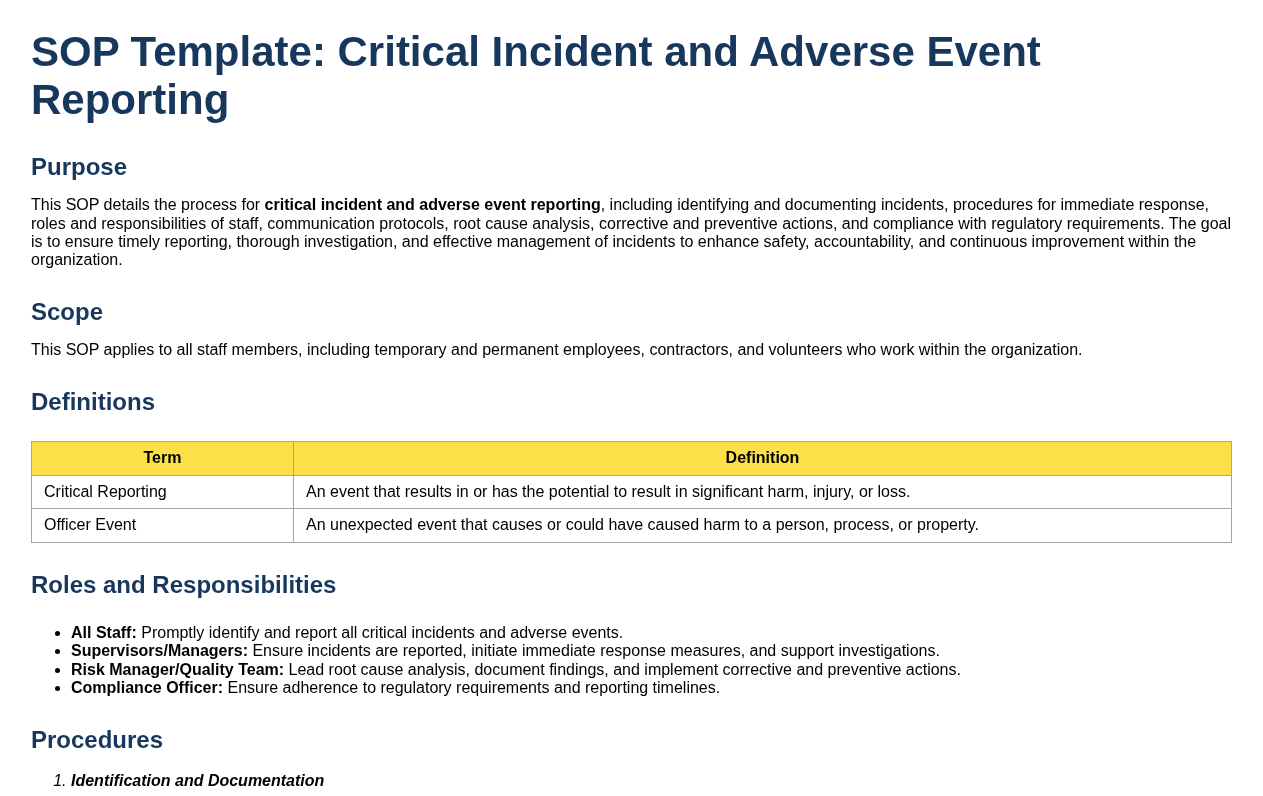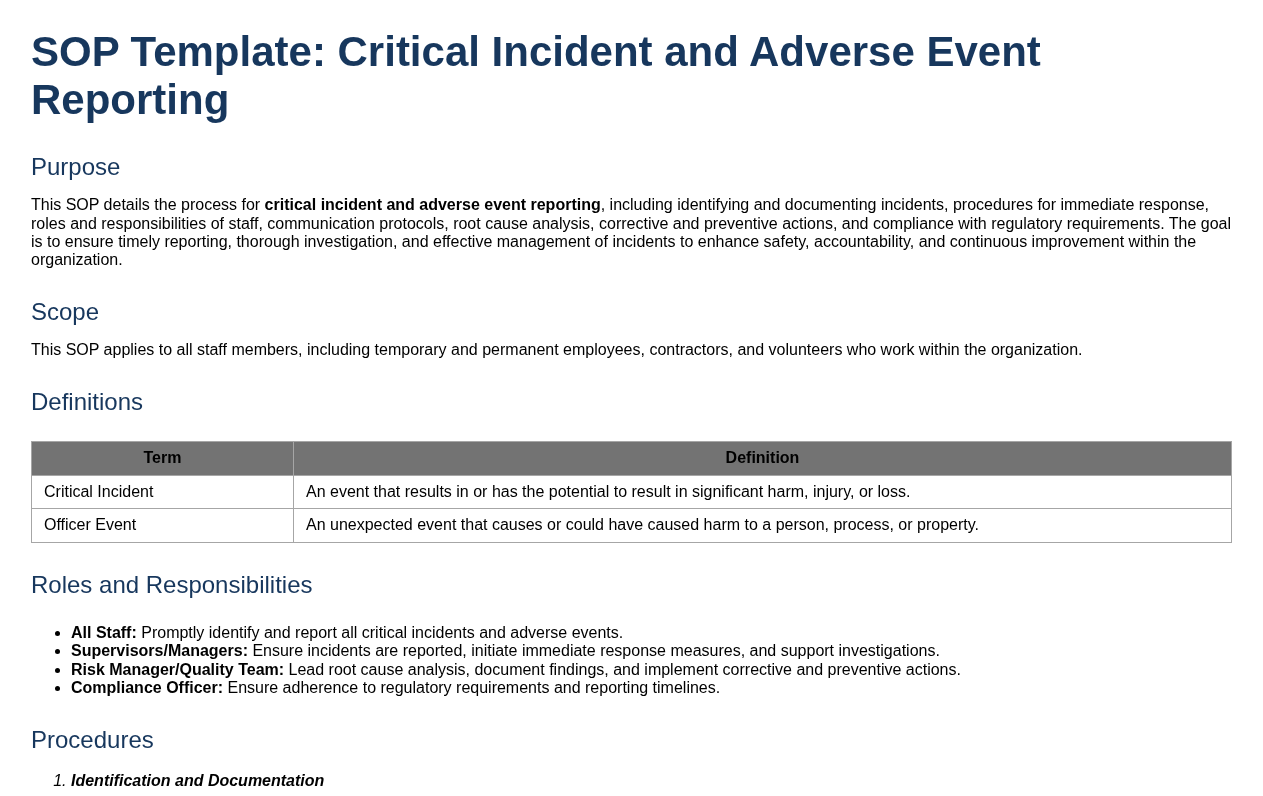--- a/index.html
+++ b/index.html
@@ -19,40 +19,40 @@
     color: #000000;
   }
   h1 {
     font-size: 42px;
     font-weight: bold;
     color: #17375d;
     margin: 20px 0 10px 0;
   }
   h2 {
     font-size: 24px;
-    font-weight: normal;
+    font-weight: bold;
     color: #17375d;
     margin: 28px 0 16px 0;
   }
   p {
     margin: 14px 0;
   }
   table.def-table {
     border-collapse: collapse;
     width: 100%;
     margin: 26px 0 16px 0;
   }
   table.def-table th,
   table.def-table td {
     border: 1px solid #a6a6a6;
     padding: 7px 12px;
     vertical-align: middle;
   }
   table.def-table th {
-    background: #737373;
+    background: #fde047;
     font-weight: bold;
     text-align: center;
   }
   table.def-table td.term-col,
   table.def-table th.term-col {
     width: 237px;
   }
   ul.roles-list {
     margin: 26px 0;
     padding-left: 40px;
@@ -87,21 +87,21 @@
 <h2>Definitions</h2>
 <table class="def-table">
   <thead>
     <tr>
       <th class="term-col">Term</th>
       <th>Definition</th>
     </tr>
   </thead>
   <tbody>
     <tr>
-      <td class="term-col">Critical Incident</td>
+      <td class="term-col">Critical Reporting</td>
       <td>An event that results in or has the potential to result in significant harm, injury, or loss.</td>
     </tr>
     <tr>
       <td class="term-col">Officer Event</td>
       <td>An unexpected event that causes or could have caused harm to a person, process, or property.</td>
     </tr>
   </tbody>
 </table>
 
 <h2>Roles and Responsibilities</h2>

